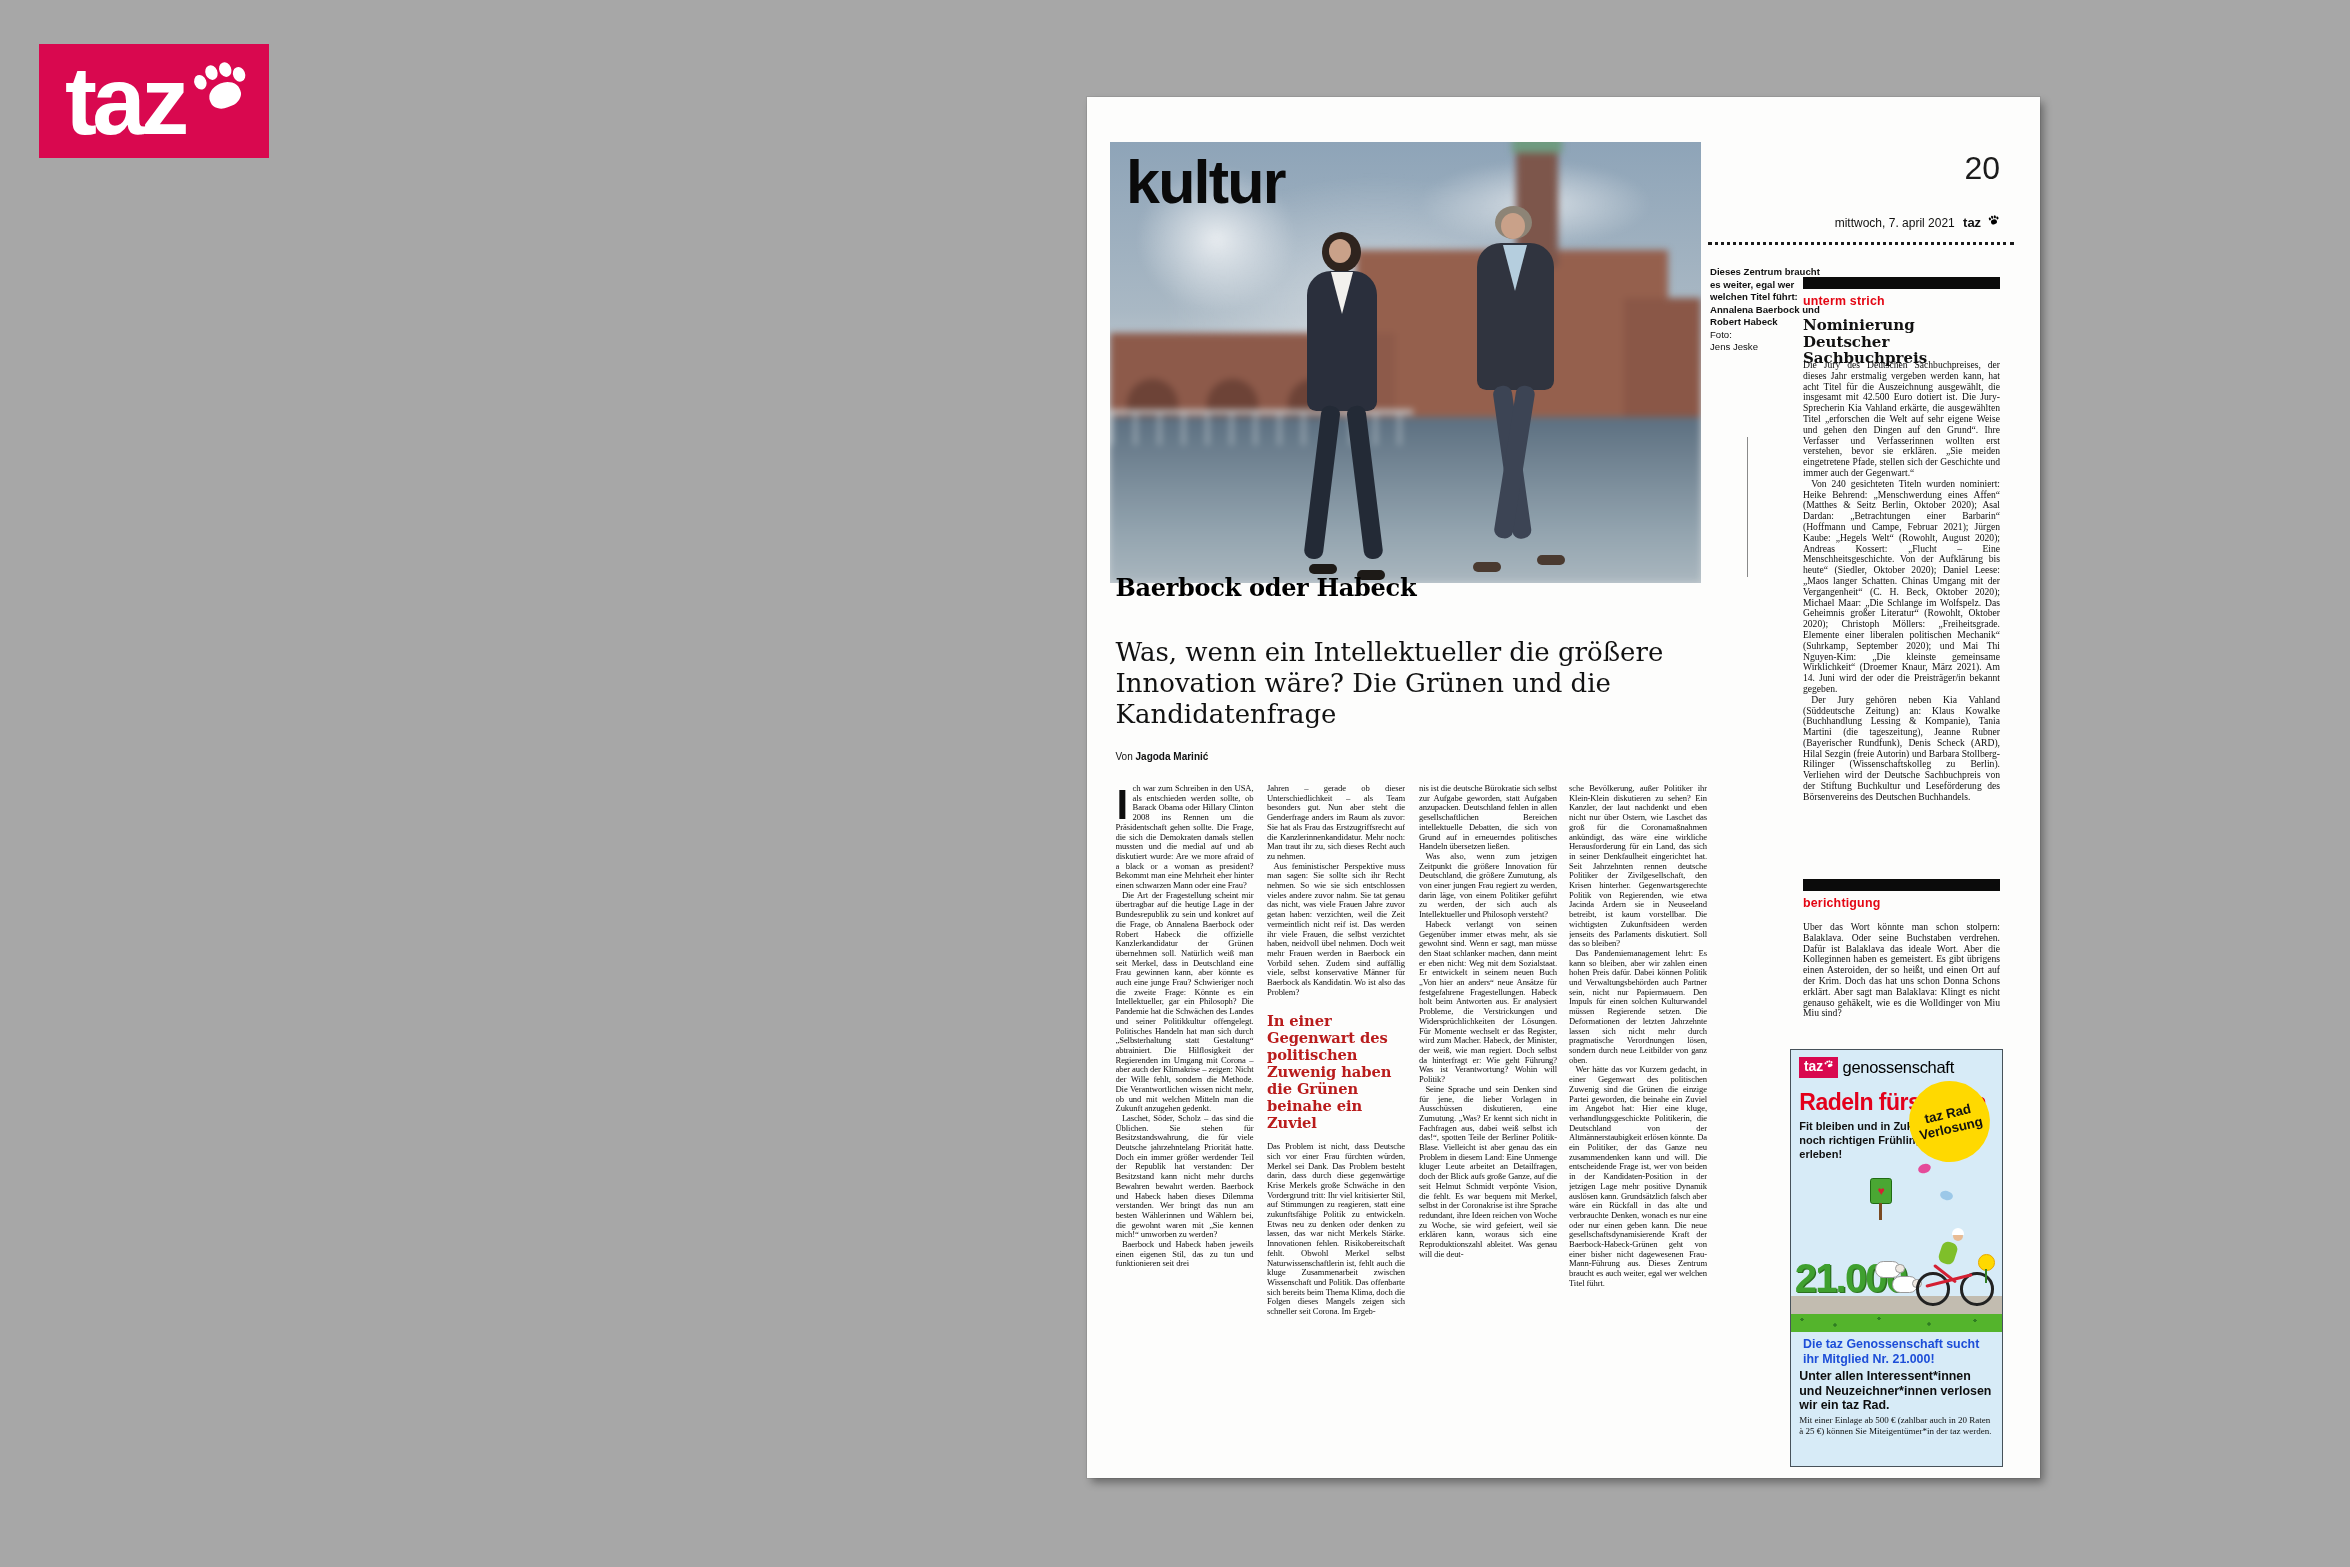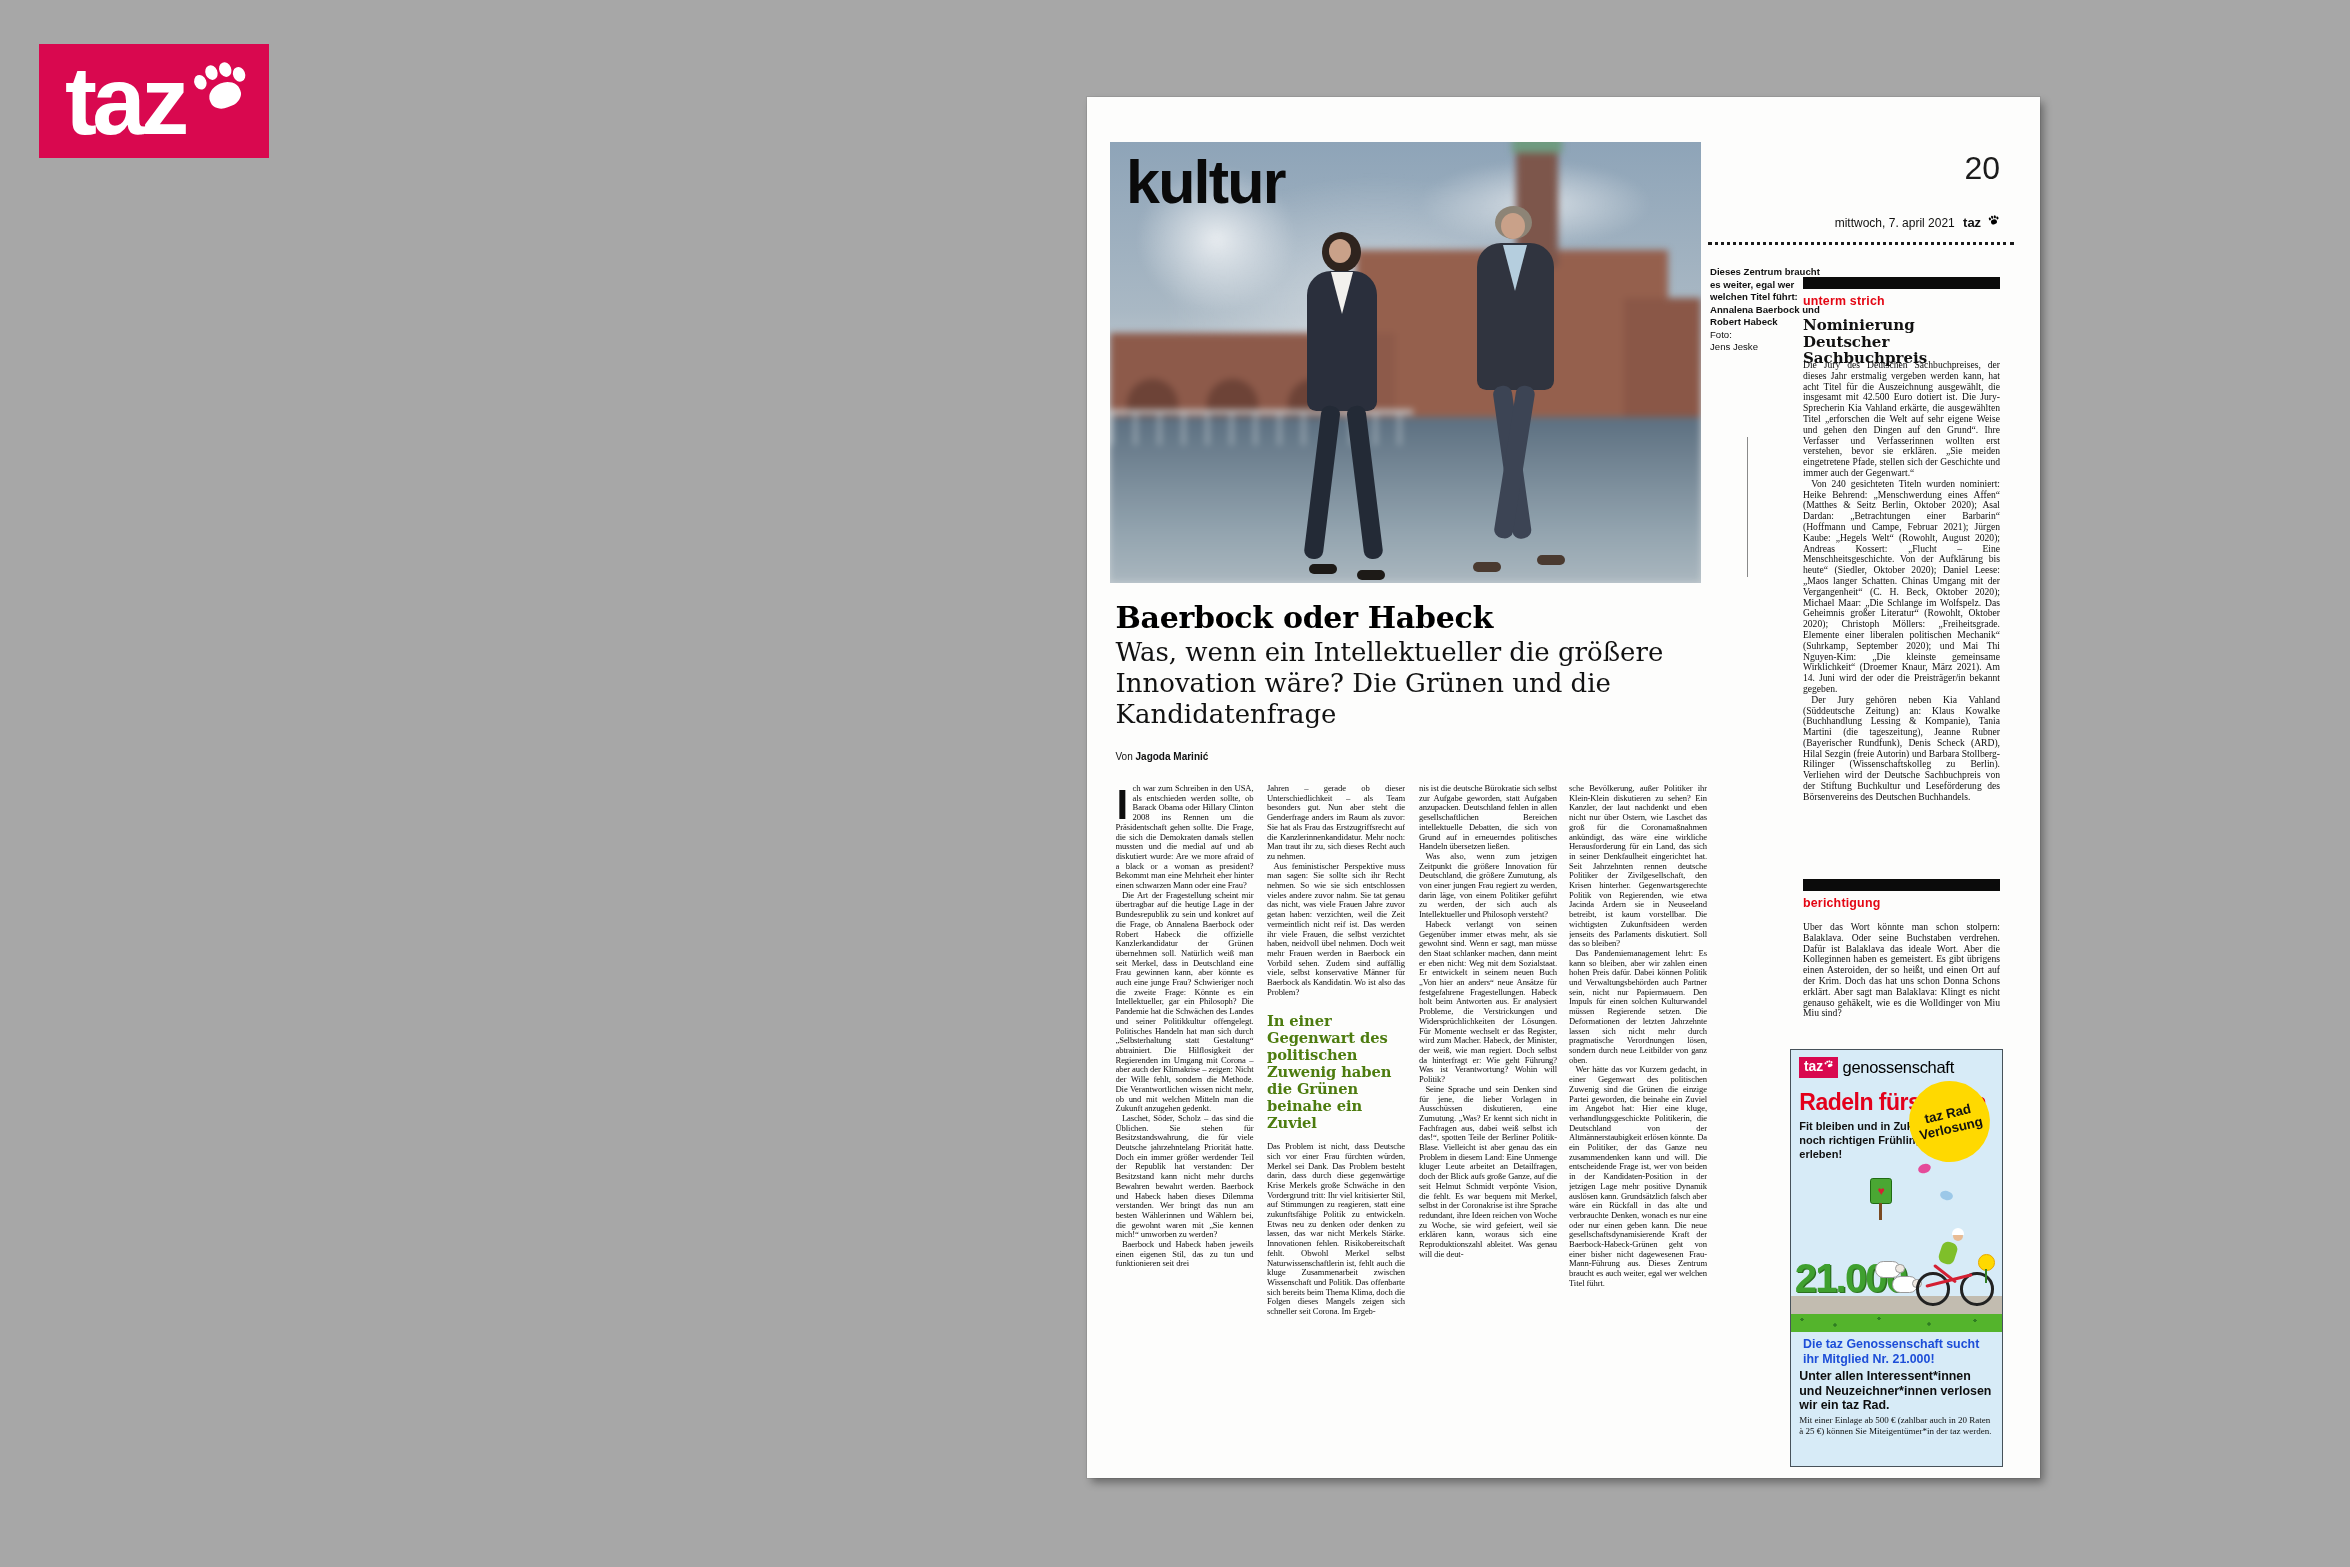--- a/index.html
+++ b/index.html
@@ -66,36 +66,36 @@
   .rc-bar{position:absolute;left:716px;width:197px;height:12px;background:#0b0b0b;}
   .rc-label{position:absolute;left:716px;font-size:12.4px;font-weight:bold;color:#e30613;letter-spacing:0.2px;}
   .rc-head{position:absolute;left:716px;width:197px;font-family:"DejaVu Serif",serif;font-weight:bold;
            font-size:15px;line-height:16.5px;color:#111;}
   .rc-body{position:absolute;left:716px;width:197px;font-family:"Liberation Serif",serif;font-size:9.6px;
            line-height:10.8px;text-align:justify;color:#0e0e0e;hyphens:auto;overflow:hidden;}
   .rc-body p{margin:0;}
   .rc-body p + p{text-indent:8.3px;}
 
   
-  .headline{position:absolute;left:28.5px;top:503px;font-family:"DejaVu Serif",serif;font-weight:bold;
-            font-size:30px;letter-spacing:-0.3px;color:#000;}
+  .headline{position:absolute;left:28.5px;top:476px;font-family:"DejaVu Serif",serif;font-weight:bold;
+            font-size:24px;letter-spacing:-0.3px;color:#000;}
   .subhead{position:absolute;left:28.5px;top:540px;width:595px;font-family:"DejaVu Serif",serif;
            font-size:26px;line-height:31px;font-weight:normal;color:#111;}
   .byline{position:absolute;left:28.5px;top:654px;font-size:10px;color:#111;}
   .byline b{font-weight:bold;}
   .col{position:absolute;top:687px;width:138px;height:694px;overflow:hidden;
        font-family:"Liberation Serif",serif;font-size:8.6px;line-height:9.7px;text-align:justify;
        color:#0d0d0d;hyphens:auto;letter-spacing:-0.1px;}
   .col p{margin:0;}
   .col p + p{text-indent:6.4px;}
   .col.c1{left:28.5px;} .col.c2{left:180px;} .col.c3{left:332px;} .col.c4{left:482px;}
   .dropcap{float:left;font-family:"Liberation Sans",sans-serif;font-weight:bold;
            font-size:42px;line-height:37px;margin:1.8px 4.6px 0 0.9px;}
   .pullquote{font-family:"DejaVu Serif",serif;font-weight:bold;font-size:14.7px;line-height:17px;
-             text-align:left;margin:14.7px 0 11px 0;color:#4d7c0f;hyphens:manual;}
+             text-align:left;margin:14.7px 0 11px 0;color:#b91c1c;hyphens:manual;}
 
   
   .ad{position:absolute;left:703px;top:952px;width:213px;height:418px;background:#d7ebf7;
       border:1.8px solid #47525a;box-sizing:border-box;overflow:hidden;}
   .ad-brandrow{position:absolute;left:8.3px;top:7.3px;display:flex;align-items:center;gap:4.6px;}
   .ad-minilogo{background:#d9084f;color:#fff;font-weight:bold;font-size:13.8px;line-height:1;
                padding:2.8px 4.6px 3.7px 4.6px;display:inline-flex;align-items:center;}
   .ad-minilogo .paw{font-size:3.7px;margin:-5.5px 0 0 1.8px;}
   .ad-brand{font-weight:normal;font-size:16.5px;letter-spacing:-0.3px;}
   .ad-head{position:absolute;left:8.3px;top:39px;color:#e3001b;font-weight:bold;font-size:23px;letter-spacing:-0.5px;}

